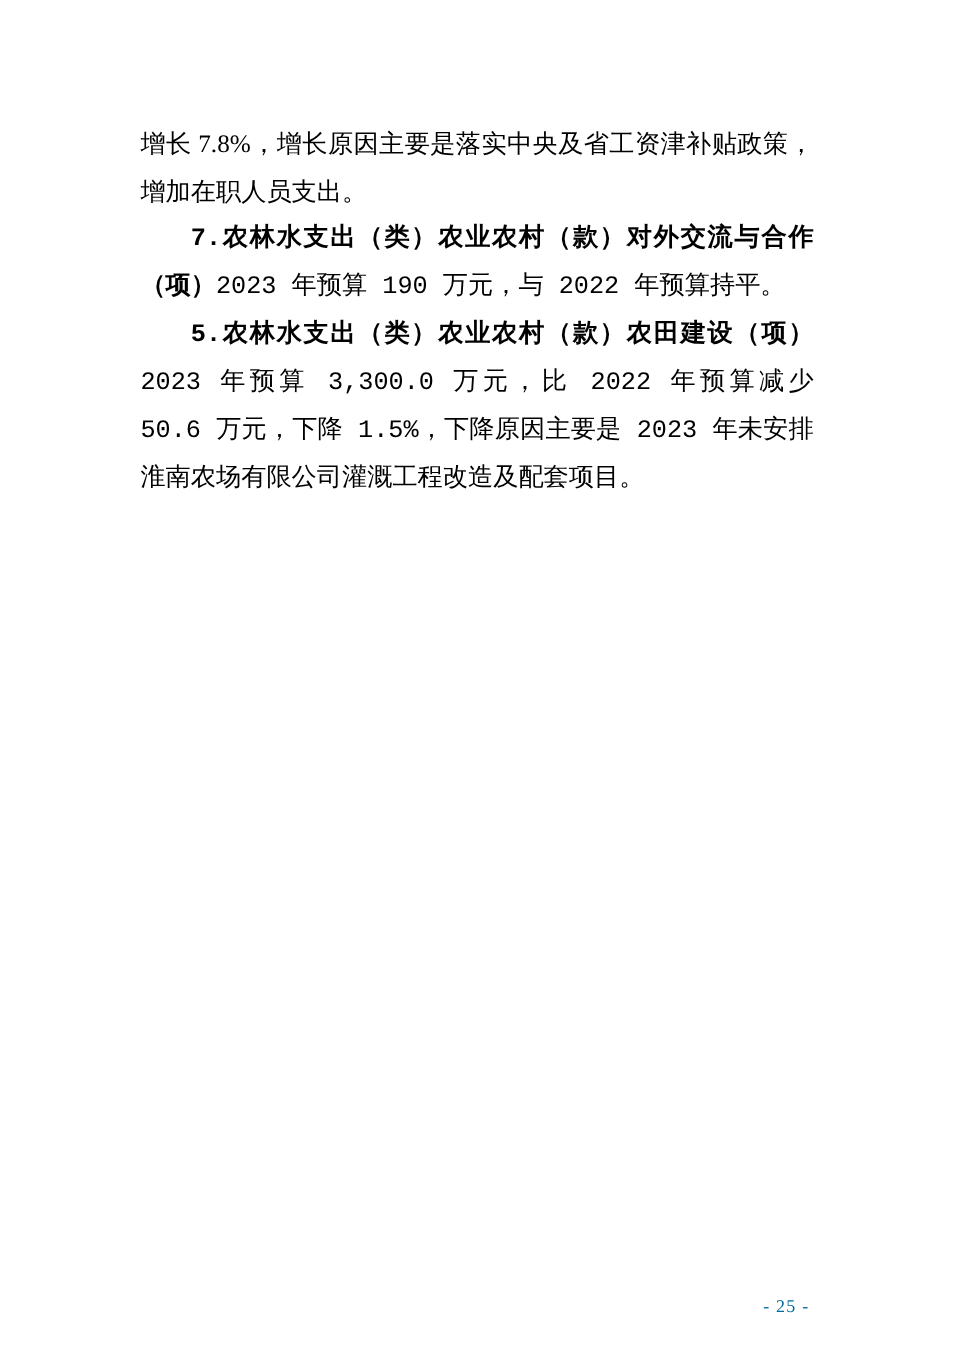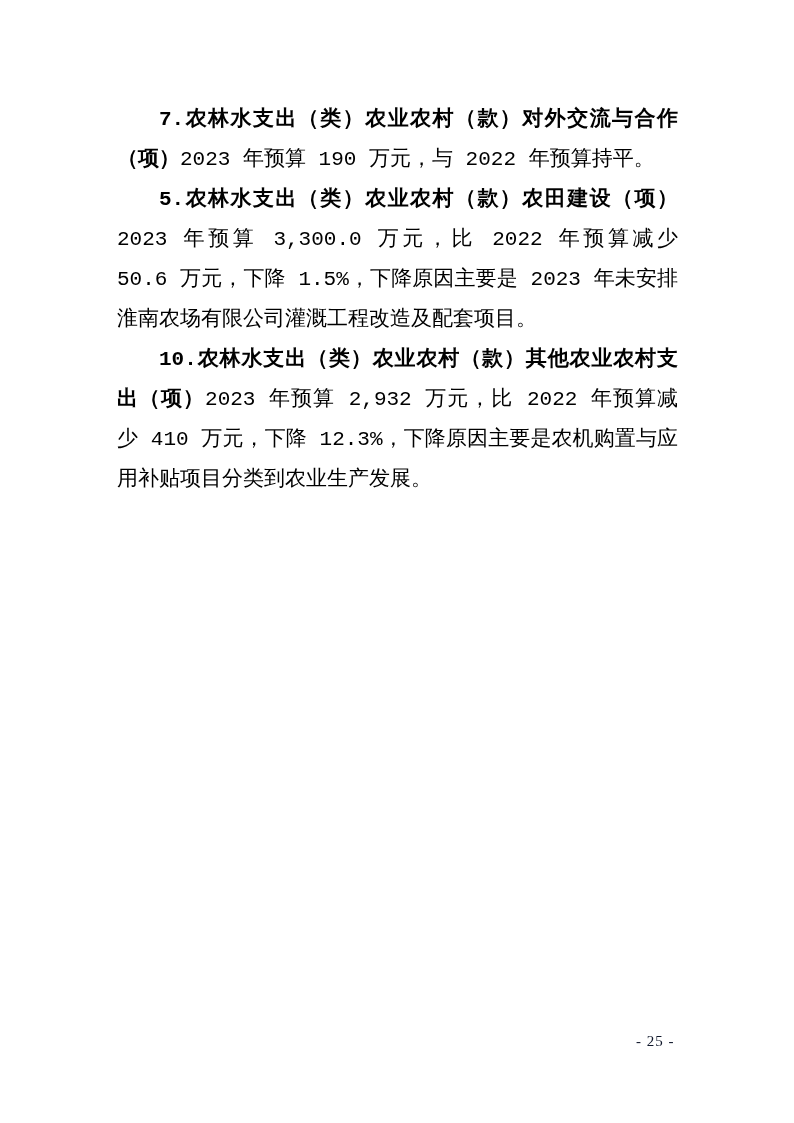--- a/index.html
+++ b/index.html
@@ -34,39 +34,39 @@
   .content p.indent {
     text-indent: 42px;
     font-family: Liberation Mono, monospace;
   }
   .content b {
     font-weight: 700;
   }
   .page-number {
     position: absolute;
     left: 636px;
-    top: 1030px;
+    top: 1078px;
     font-size: 15px;
     line-height: 22px;
     letter-spacing: 1px;
-    color: #0f172a;
+    color: #0369a1;
   }
 </style>
 </head>
 <body>
 
 <div class="page">
   <div class="content">
 
+    <p><span>增长 7.8%，增长原因主要是落实中央及省工资津补贴政策，增加在职人员支出。</span></p>
 
     <p class="indent"><b>7.农林水支出（类）农业农村（款）对外交流与合作（项）</b><span>2023 年预算 190 万元，与 2022 年预算持平。</span></p>
 
 
     <p class="indent"><b>5.农林水支出（类）农业农村（款）农田建设（项）</b><span>2023 年预算 3,300.0 万元，比 2022 年预算减少 50.6 万元，下降 1.5%，下降原因主要是 2023 年未安排淮南农场有限公司灌溉工程改造及配套项目。</span></p>
 
-    <p class="indent"><b>10.农林水支出（类）农业农村（款）其他农业农村支出（项）</b><span>2023 年预算 2,932 万元，比 2022 年预算减少 410 万元，下降 12.3%，下降原因主要是农机购置与应用补贴项目分类到农业生产发展。</span></p>
 
 
 
   </div>
 
   <div class="page-number">- 25 -</div>
 </div>
 
 </body></html>

